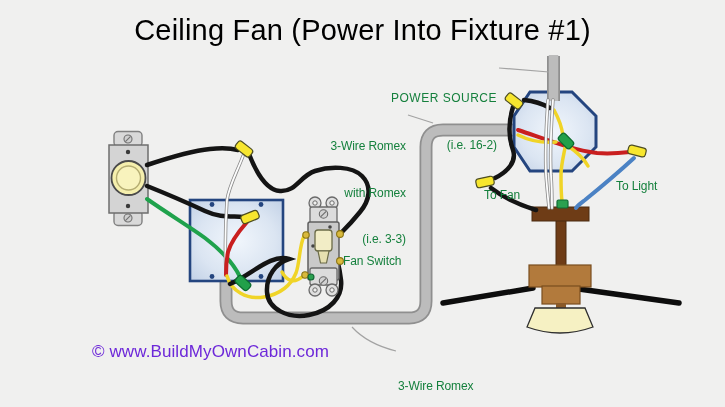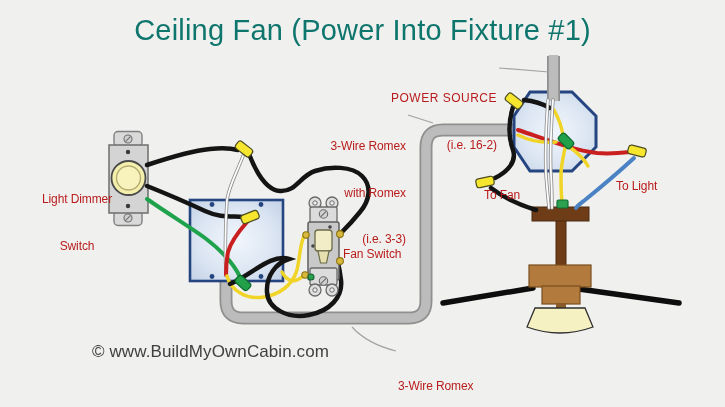--- a/index.html
+++ b/index.html
@@ -3,29 +3,29 @@
 <meta charset="utf-8">
 <style>
   html,body{margin:0;padding:0;}
   #stage{
     position:relative;width:725px;height:407px;overflow:hidden;
     background:#f0f0ef;
     font-family:"Liberation Sans", sans-serif;
     color:#1c1c1c;
   }
   #stage svg{position:absolute;left:0;top:0;}
-  .lbl{position:absolute;font-size:12px;line-height:15.5px;color:#b91c1c;letter-spacing:-0.1px;white-space:pre;}
+  .lbl{position:absolute;font-size:12px;line-height:15.5px;color:#15803d;letter-spacing:-0.1px;white-space:pre;}
   .lbl.right{text-align:right;}
   .lbl.center{text-align:center;}
   #title{
     position:absolute;left:0;top:14px;width:725px;text-align:center;
-    font-size:29px;color:#0f766e;letter-spacing:0.2px;
+    font-size:29px;color:#000000;letter-spacing:0.2px;
   }
   #copyright{
-    position:absolute;left:92px;top:342px;font-size:17px;color:#404040;letter-spacing:0.1px;
+    position:absolute;left:92px;top:342px;font-size:17px;color:#6d28d9;letter-spacing:0.1px;
   }
 </style>
 </head>
 <body>
 
 <div id="stage">
 
   <svg width="725" height="407" viewBox="0 0 725 407">
     <defs>
       <radialGradient id="boxfill" cx="50%" cy="50%" r="70%">
@@ -191,26 +191,22 @@
     <div style="letter-spacing:0.5px;">POWER SOURCE</div>
     <div>(i.e. 16-2)</div>
   </div>
 
   <div class="lbl right" style="right:319px;top:108px;">
     <div>3-Wire Romex</div>
     <div>with Romex</div>
     <div>(i.e. 3-3)</div>
   </div>
 
-  <div class="lbl center" style="left:30px;top:161px;width:94px;">
-    <div>Light Dimmer</div>
-    <div>Switch</div>
-  </div>
-
-  <div class="lbl" style="left:343px;top:247px;">Fan Switch</div>
+
+  <div class="lbl" style="left:343px;top:254px;">Fan Switch</div>
 
   <div class="lbl" style="left:484px;top:188px;text-align:center;">To Fan</div>
 
   <div class="lbl" style="left:616px;top:179px;">To Light</div>
 
   <div class="lbl" style="left:398px;top:345px;line-height:16.5px;">
     <div>3-Wire Romex</div>
     
     
   </div>

